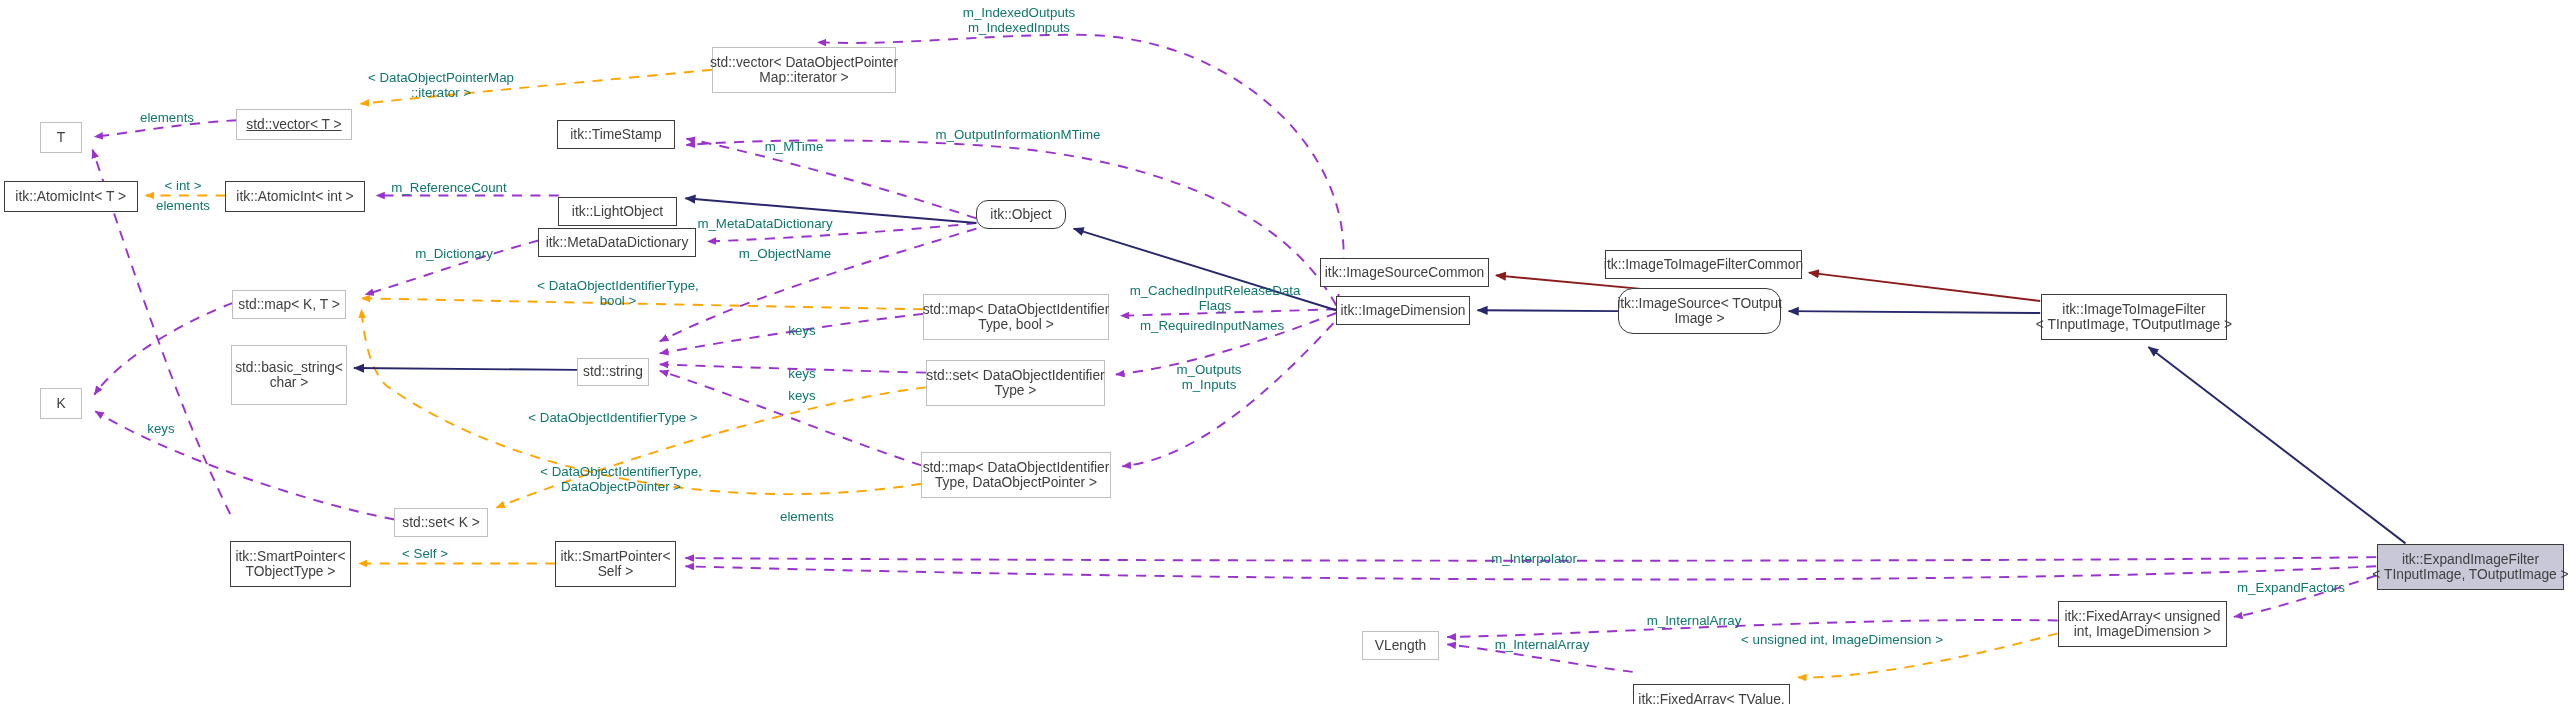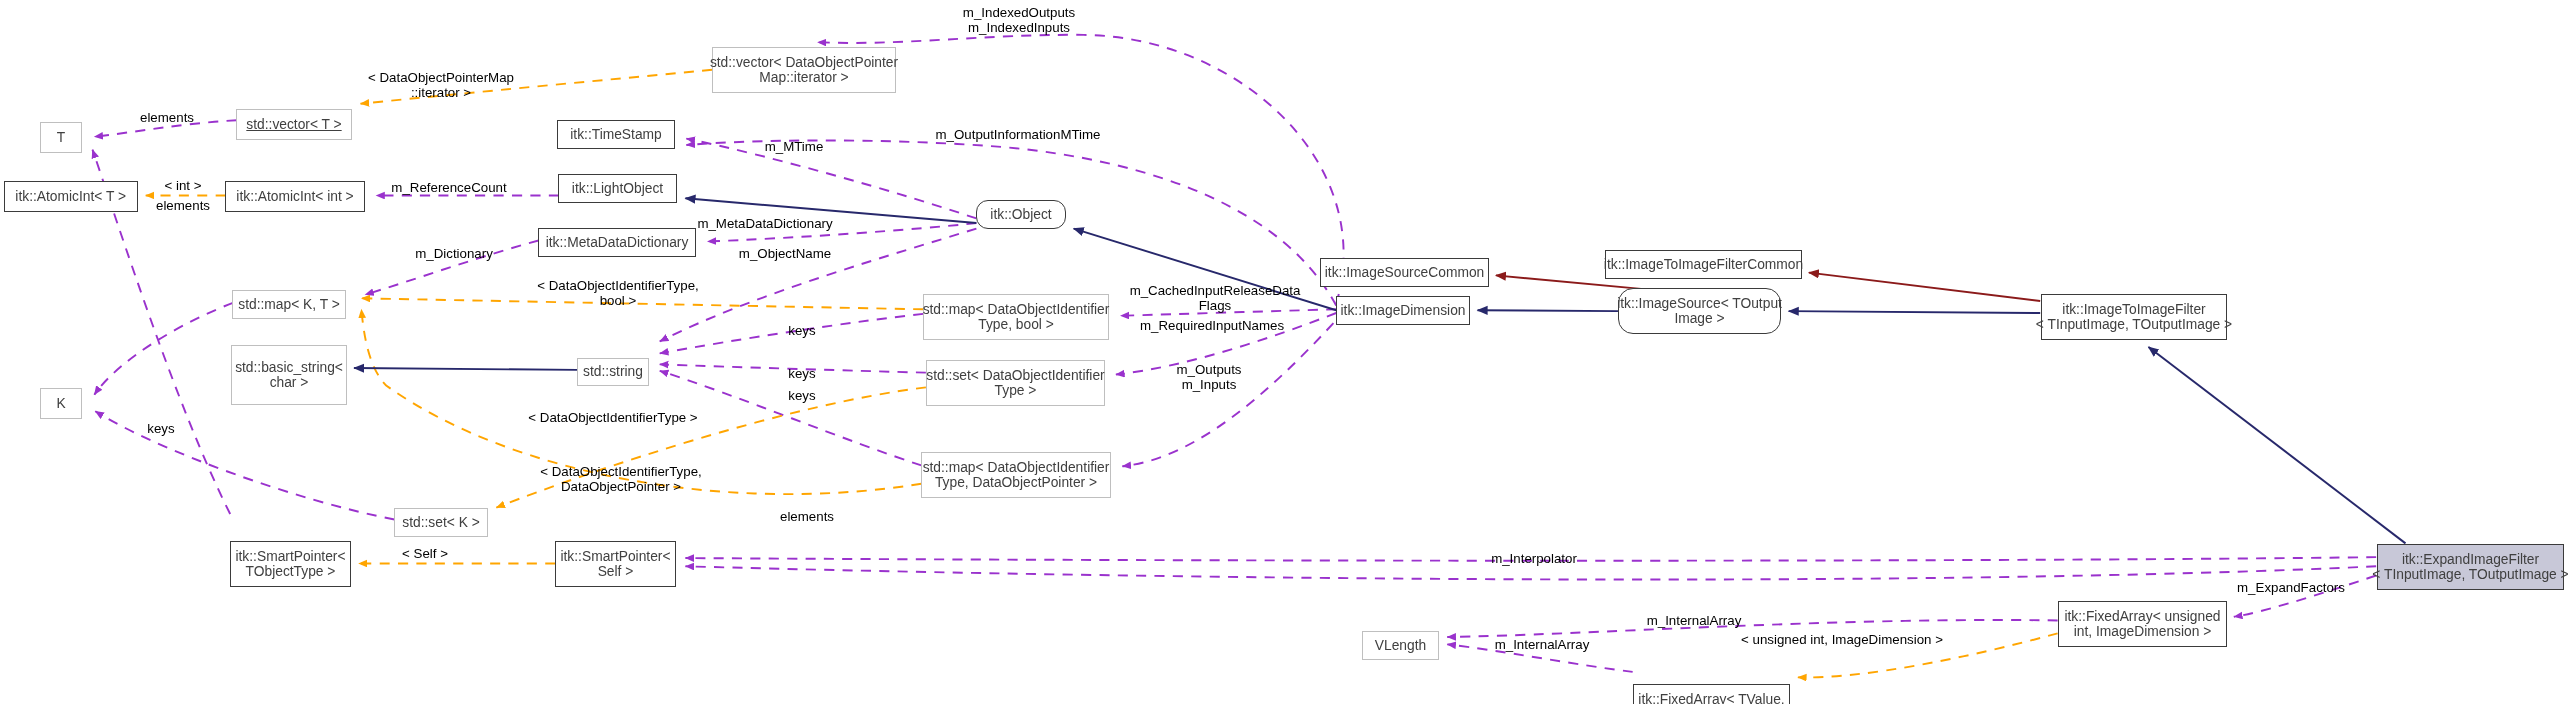--- a/index.html
+++ b/index.html
@@ -9,21 +9,21 @@
   svg#edges{position:absolute;left:0;top:0;width:2576px;height:704px;}
   .node{position:absolute;box-sizing:border-box;display:flex;align-items:center;
         justify-content:center;text-align:center;line-height:1.12;
         font-size:13.8px;color:#404040;white-space:pre;}
   
   .node.solid{border:1.8px solid #3b3b3b;background:#ffffff;}
   
   .node.light{border:1.8px solid #bfbfbf;background:#ffffff;}
   
   .node.current{border:1.8px solid #3b3b3b;background:#c8c8d8;}
-  .edge-label{position:absolute;font-size:13.3px;color:#000000;
+  .edge-label{position:absolute;font-size:13.3px;color:#0f766e;
               text-align:center;white-space:pre;line-height:1.15;
               transform:translate(-50%,-50%);}
 </style>
 </head>
 <body>
 
 <div id="diagram">
 
   <svg id="edges" viewBox="0 0 2805 767" xmlns="http://www.w3.org/2000/svg">
     <defs>
@@ -129,21 +129,21 @@
   </svg>
 
   <div id="nodes-layer">
       <div class="node light" style="left: 40px; top: 122px; width: 42px; height: 31px;">T</div>
       <div class="node solid" style="left: 3.7px; top: 181px; width: 134px; height: 31px;">itk::AtomicInt&lt; T &gt;</div>
       <div class="node light" style="left: 236px; top: 109px; width: 116px; height: 31px; text-decoration: underline;">std::vector&lt; T &gt;</div>
       <div class="node solid" style="left: 225px; top: 181px; width: 140px; height: 31px;">itk::AtomicInt&lt; int &gt;</div>
       <div class="node light" style="left: 712px; top: 47px; width: 184px; height: 46px;">std::vector&lt; DataObjectPointer
 Map::iterator &gt;</div>
       <div class="node solid" style="left: 557px; top: 120px; width: 118px; height: 29px;">itk::TimeStamp</div>
-      <div class="node solid" style="left: 558px; top: 174px; width: 119px; height: 29px;">itk::LightObject</div>
+      <div class="node solid" style="left: 558px; top: 197px; width: 119px; height: 29px;">itk::LightObject</div>
       <div class="node solid" style="left: 538px; top: 228px; width: 158px; height: 29px;">itk::MetaDataDictionary</div>
       <div class="node solid" style="left: 976px; top: 200px; width: 90px; height: 29px; border-radius: 12px;">itk::Object</div>
       <div class="node light" style="left: 232px; top: 290px; width: 114px; height: 29px;">std::map&lt; K, T &gt;</div>
       <div class="node light" style="left: 231px; top: 345px; width: 116px; height: 60px;">std::basic_string&lt;
 char &gt;</div>
       <div class="node light" style="left: 577px; top: 358px; width: 72px; height: 27.6px;">std::string</div>
       <div class="node light" style="left: 923px; top: 294px; width: 186px; height: 46px;">std::map&lt; DataObjectIdentifier
 Type, bool &gt;</div>
       <div class="node light" style="left: 926px; top: 360px; width: 179px; height: 46px;">std::set&lt; DataObjectIdentifier
 Type &gt;</div>

